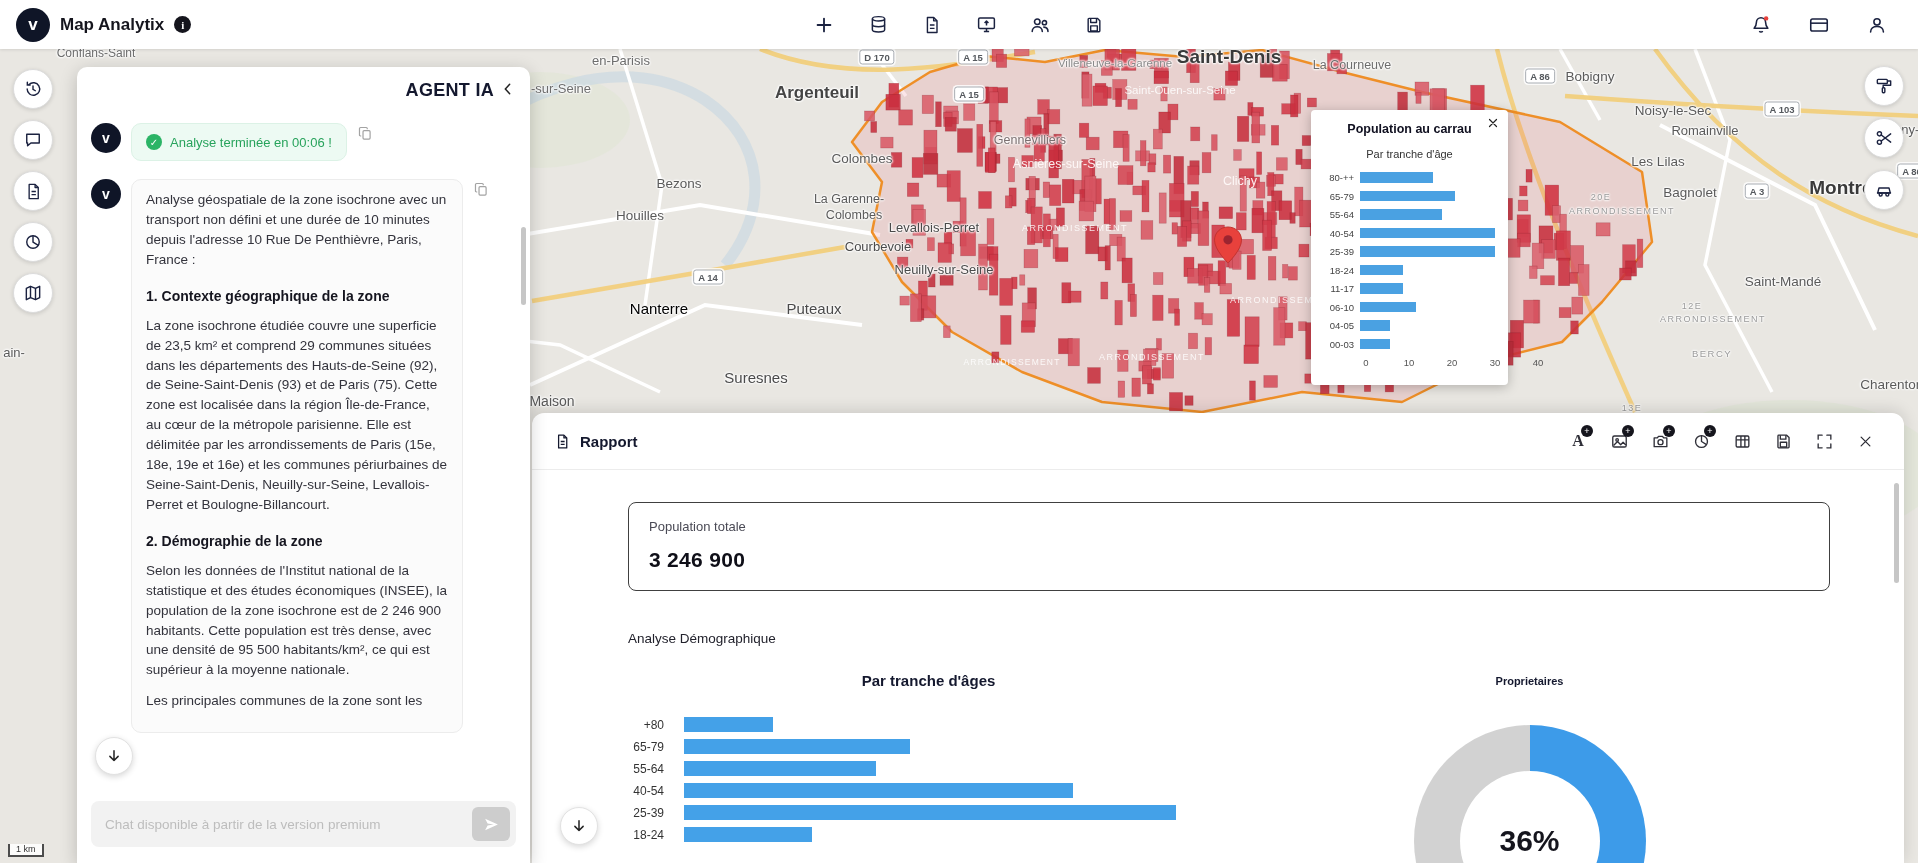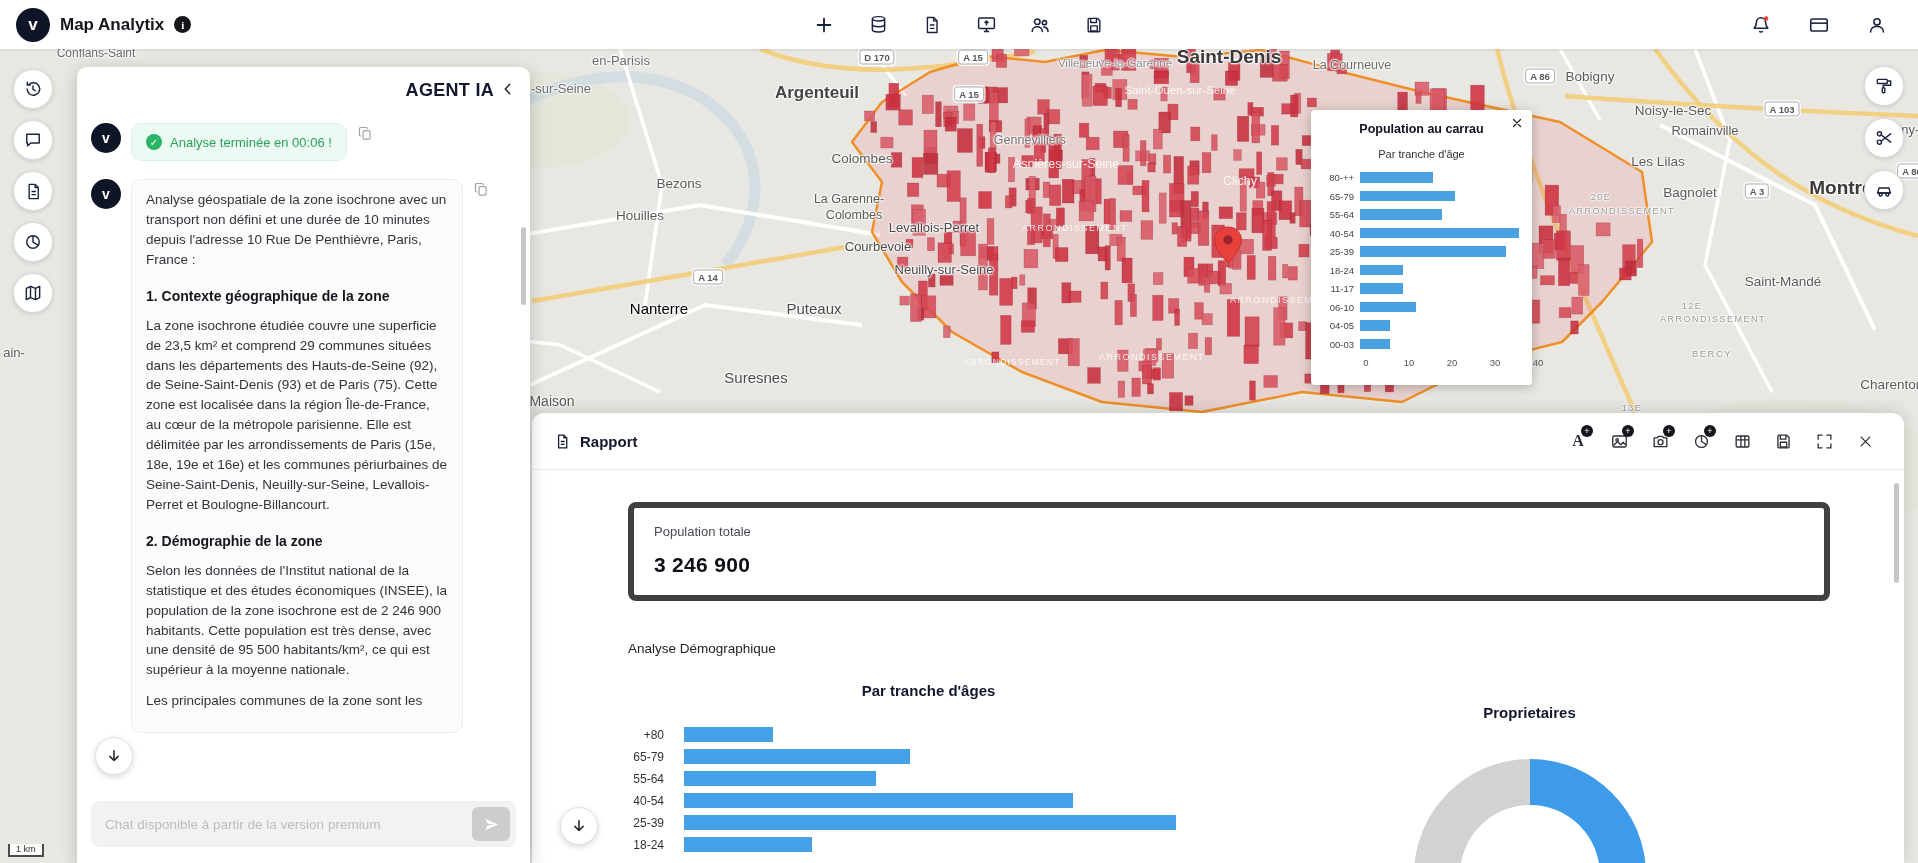--- a/index.html
+++ b/index.html
@@ -61,21 +61,21 @@
   .panel-down-btn { position:absolute; width:38px; height:38px; border-radius:50%; background:#fff;
         border:1px solid #e2e2e2; box-shadow:0 2px 6px rgba(0,0,0,.16); color:#222; z-index:5; }
   #agent-down { left:18px; bottom:88px; }
   .agent-footer { padding:12px 14px 16px; flex:none; }
   .chat-input { background:#f2f2f2; border-radius:8px; height:46px; display:flex; align-items:center; padding:0 6px 0 14px; }
   .chat-input input { flex:1; border:none; background:transparent; font-size:13.5px; color:#555; outline:none; }
   .chat-input input::placeholder { color:#bdbdbd; }
   .send-btn { width:38px; height:34px; border-radius:6px; background:#cdcdcd; border:none; flex:none; }
 
   
-  #popup { position:absolute; left:1311px; top:110px; width:221px; background:#fff; border-radius:4px; z-index:35;
+  #popup { position:absolute; left:1311px; top:110px; width:197px; background:#fff; border-radius:4px; z-index:35;
         box-shadow:0 2px 12px rgba(0,0,0,.25); padding:12px 13px 14px; }
   .popup-close { position:absolute; top:7px; right:9px; background:none; border:none; color:#222; }
   .popup-title { text-align:center; font-weight:bold; font-size:12.5px; color:#101020; }
   .popup-sub { text-align:center; font-size:11px; color:#333; margin-top:12px; }
   #popup-rows { margin-top:12px; }
   .prow { display:flex; align-items:flex-start; height:14.5px; margin-bottom:4px; }
   .plabel { width:36px; text-align:right; font-size:9.5px; color:#444; padding-right:6px; flex:none; }
   .pbar { height:10.5px; background:#4aa1e2; }
   #popup-axis { position:relative; height:14px; margin-left:42px; font-size:9.5px; color:#555; margin-top:2px; }
   #popup-axis span { position:absolute; transform:translateX(-50%); }
@@ -88,32 +88,32 @@
         border-radius:12px 12px 0 0; box-shadow:0 -2px 16px rgba(0,0,0,.14); overflow:hidden; }
   .report-header { height:57px; display:flex; align-items:center; padding:0 22px; border-bottom:1px solid #ececec; }
   .report-title { font-size:15px; font-weight:bold; color:#14182e; margin-left:9px; }
   .report-tools { margin-left:auto; display:flex; gap:7px; align-items:center; }
   .rtool { position:relative; width:34px; height:30px; color:#2f2f38; background:none; border:none; }
   .rtool .plus { position:absolute; top:-1px; right:2px; width:12px; height:12px; border-radius:50%;
         background:#15151d; color:#fff; font-size:9px; line-height:12px; text-align:center; }
   .rtool .a-glyph { font-size:16px; font-weight:bold; font-family:"Liberation Serif",serif; }
   .report-body { padding:32px 74px 0 96px; position:relative; }
   .stats-row { display:flex; gap:18px; }
-  .stat-card { flex:1; border:6px solid #404040; border-radius:8px; padding:16px 20px 18px; background:#fff; }
+  .stat-card { flex:1; border:1px solid #404040; border-radius:8px; padding:16px 20px 18px; background:#fff; }
   .stat-label { font-size:13px; color:#4a4a55; }
   .stat-value { font-size:21px; font-weight:bold; color:#0f0f18; margin-top:14px; letter-spacing:.3px; }
   .section-label { margin-top:40px; font-size:13.5px; color:#22222c; }
   .charts-row { display:flex; margin-top:26px; }
   .age-wrap { width:50%; }
   .age-title { text-align:center; font-weight:bold; font-size:15px; color:#14182e; margin-bottom:28px; }
   .arow { display:flex; align-items:center; margin-bottom:7px; }
   .alabel { width:56px; text-align:right; padding-right:20px; font-size:12px; color:#333; flex:none; }
   .abar { height:15px; background:#44a1e8; }
   .donut-wrap { width:50%; display:flex; flex-direction:column; align-items:center; }
-  .donut-title { font-weight:bold; font-size:15px; color:#14182e; margin-top:22px; }
+  .donut-title { font-weight:bold; font-size:11px; color:#14182e; margin-top:3px; }
   #donut { margin-top:38px; width:232px; height:232px; border-radius:50%; position:relative; }
   #donut::after { content:""; position:absolute; inset:46px; background:#fff; border-radius:50%; }
   .donut-center { position:absolute; inset:0; z-index:2; font-size:30px; font-weight:bold; color:#15151d; }
   #report-scroll { right:5px; top:70px; height:100px; }
   #report-down { left:28px; top:394px; }
 </style>
 </head>
 <body>
 
 <div id="map">

